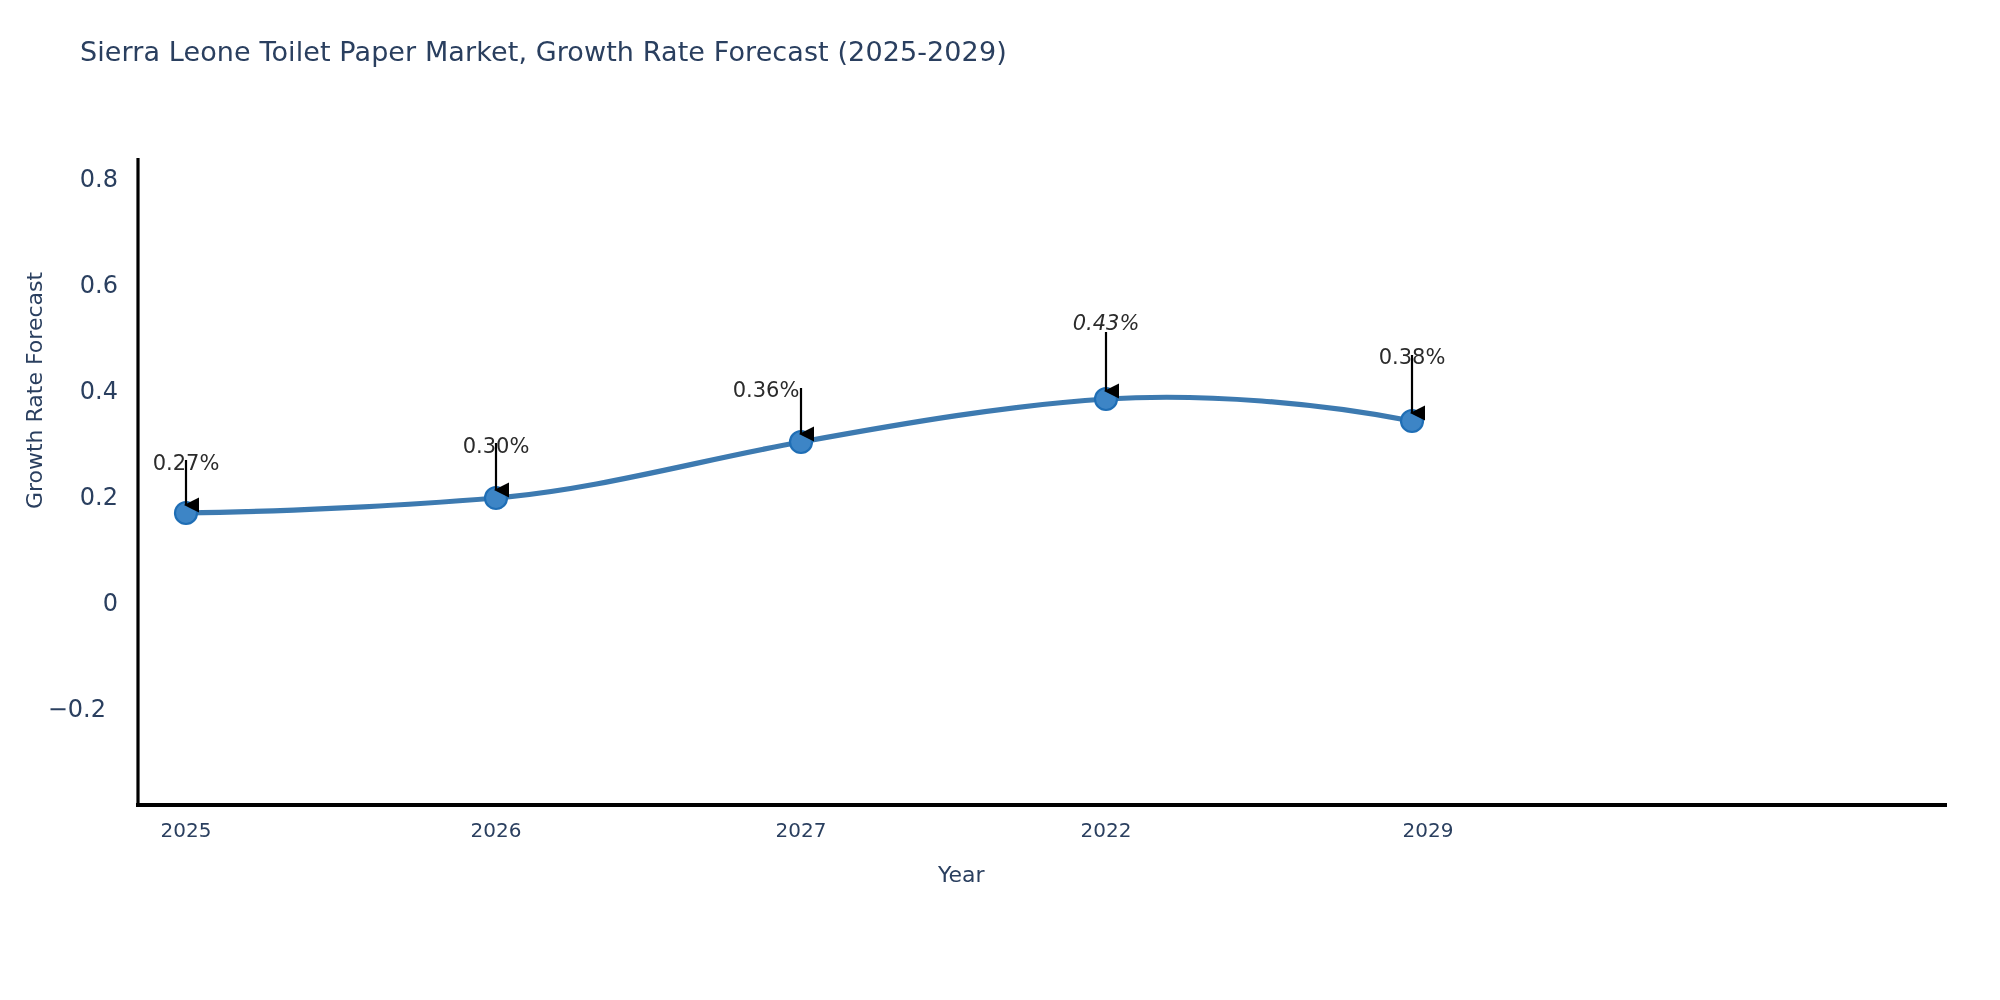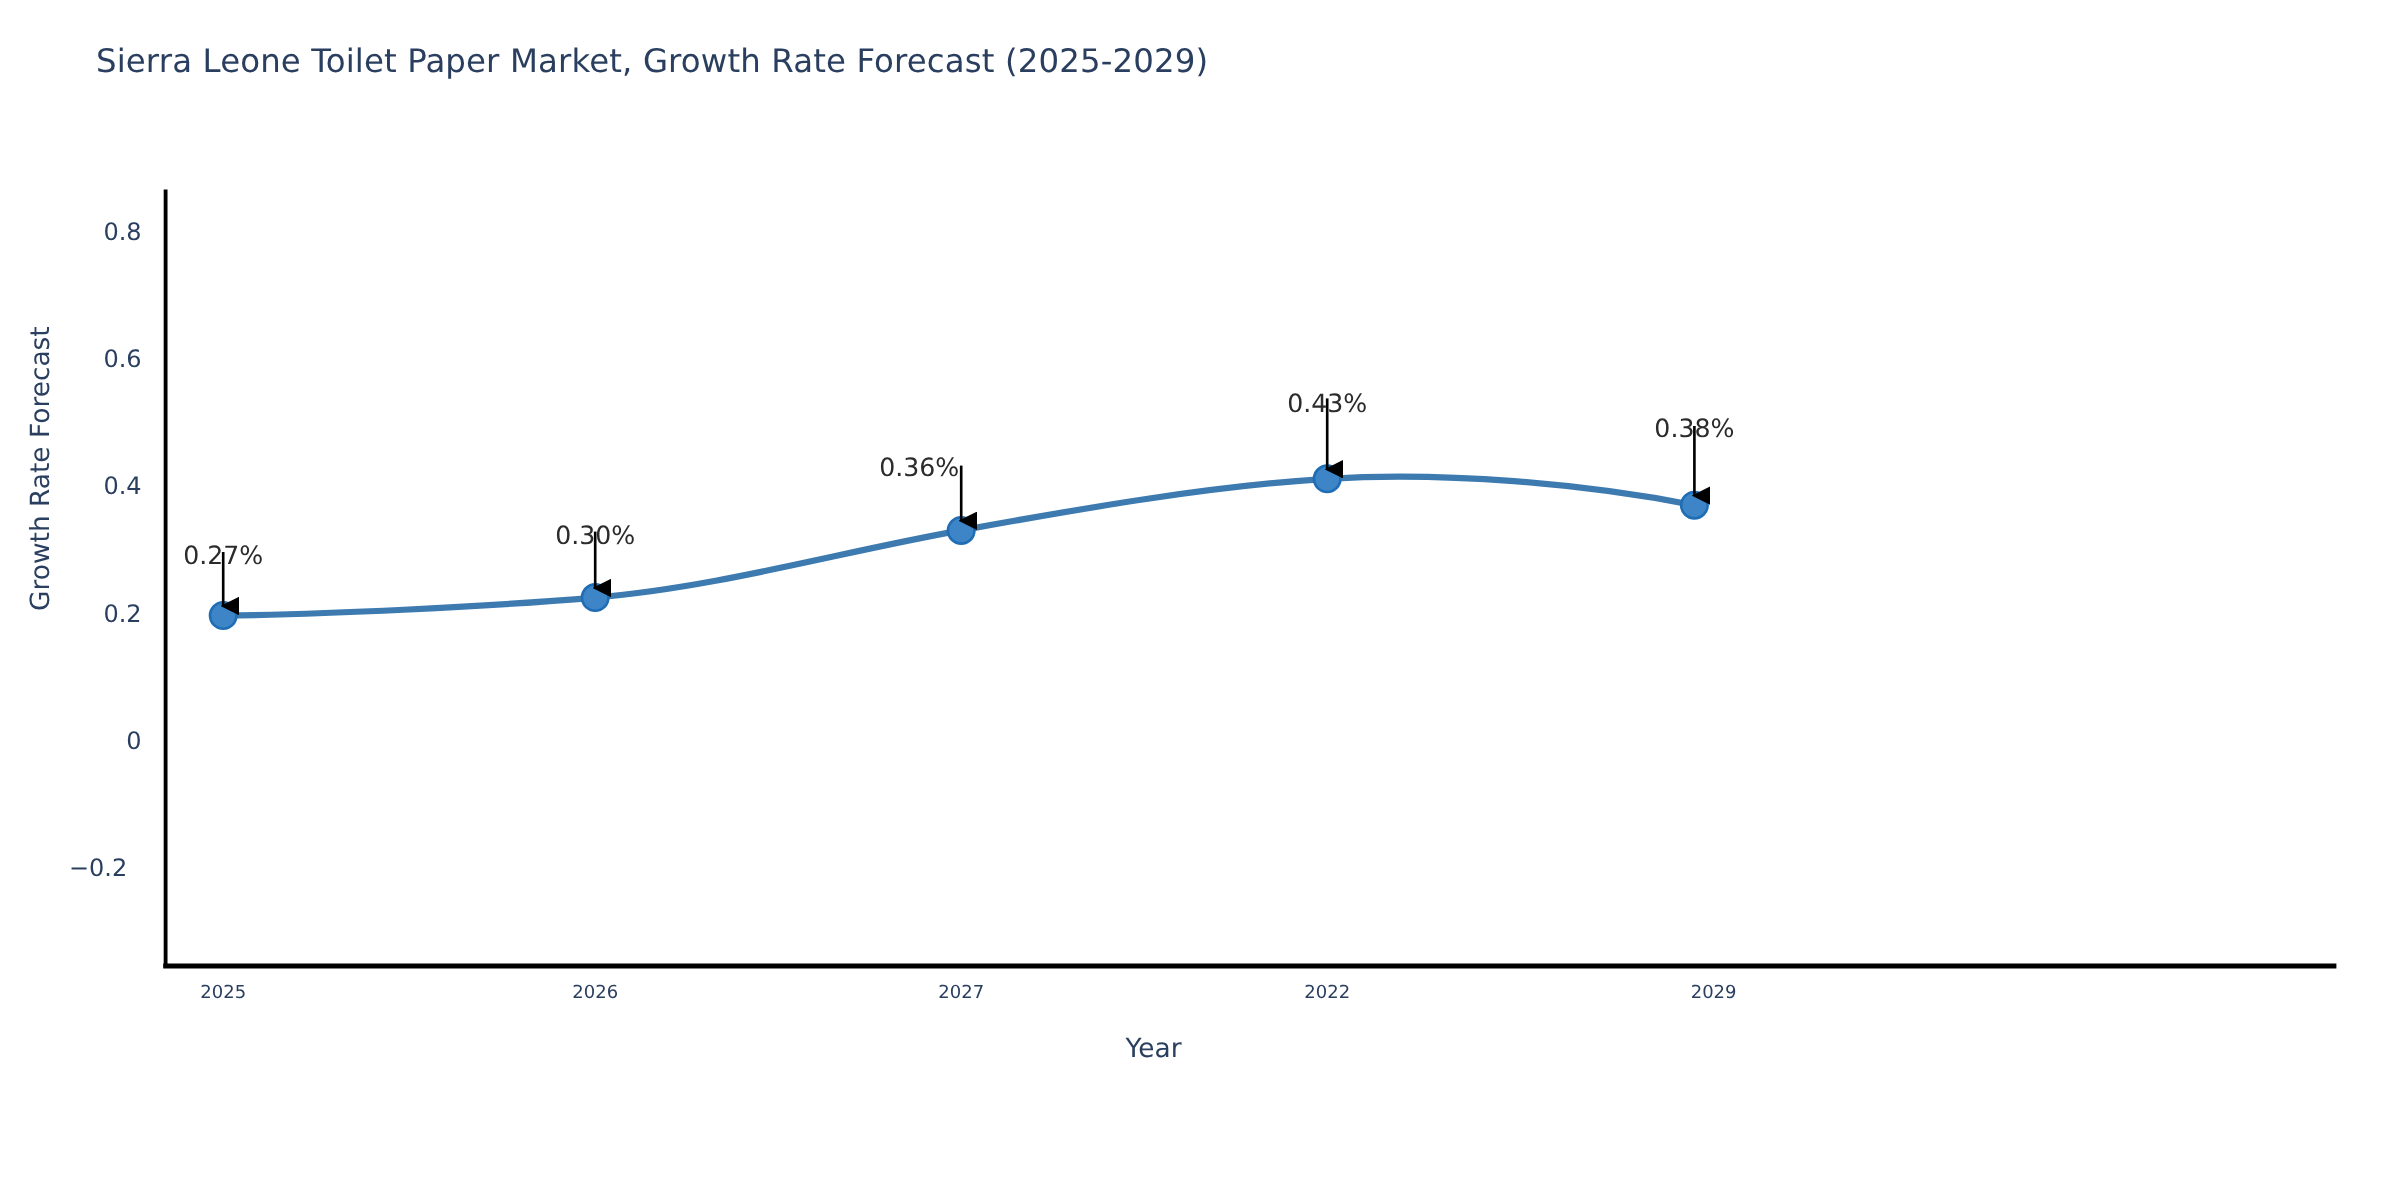--- a/index.html
+++ b/index.html
@@ -41,30 +41,29 @@
     text-align:left;
     font-size:22px;
     color:#2a3f5f;
     white-space:nowrap;
   }
 
   .ytick{
     position:absolute;
     width:84px;
     text-align:right;
-    font-size:20px;
+    font-size:24px;
     color:#2a3f5f;
     white-space:nowrap;
-    margin-top:16px;
   }
   .xtick{
     position:absolute;
     width:120px;
     text-align:center;
-    font-size:15px;
+    font-size:20px;
     color:#2a3f5f;
     top:818px;
     white-space:nowrap;
   }
 
   .dlabel{
     position:absolute;
     width:160px;
     text-align:center;
     font-size:21px;
@@ -130,16 +129,16 @@
     <line x1="186" y1="460" x2="186" y2="505" stroke="#000000" stroke-width="2.2" marker-end="url(#arrowhead)"></line>
     <line x1="496" y1="443" x2="496" y2="490" stroke="#000000" stroke-width="2.2" marker-end="url(#arrowhead)"></line>
     <line x1="801" y1="388" x2="801" y2="434" stroke="#000000" stroke-width="2.2" marker-end="url(#arrowhead)"></line>
     <line x1="1106" y1="332" x2="1106" y2="391" stroke="#000000" stroke-width="2.2" marker-end="url(#arrowhead)"></line>
     <line x1="1412" y1="355" x2="1412" y2="413" stroke="#000000" stroke-width="2.2" marker-end="url(#arrowhead)"></line>
   </svg>
 
   <div class="dlabel" style="left:106px;  top:451px;">0.27%</div>
   <div class="dlabel" style="left:416px;  top:434px;">0.30%</div>
   <div class="dlabel" style="left:686px;  top:378px;">0.36%</div>
-  <div class="dlabel" style="left:1026px; top:324px;">0.43%</div>
+  <div class="dlabel" style="left:1026px; top:311px;font-style:italic;">0.43%</div>
   <div class="dlabel" style="left:1332px; top:345px;">0.38%</div>
 
 </div>
 
 </body></html>

